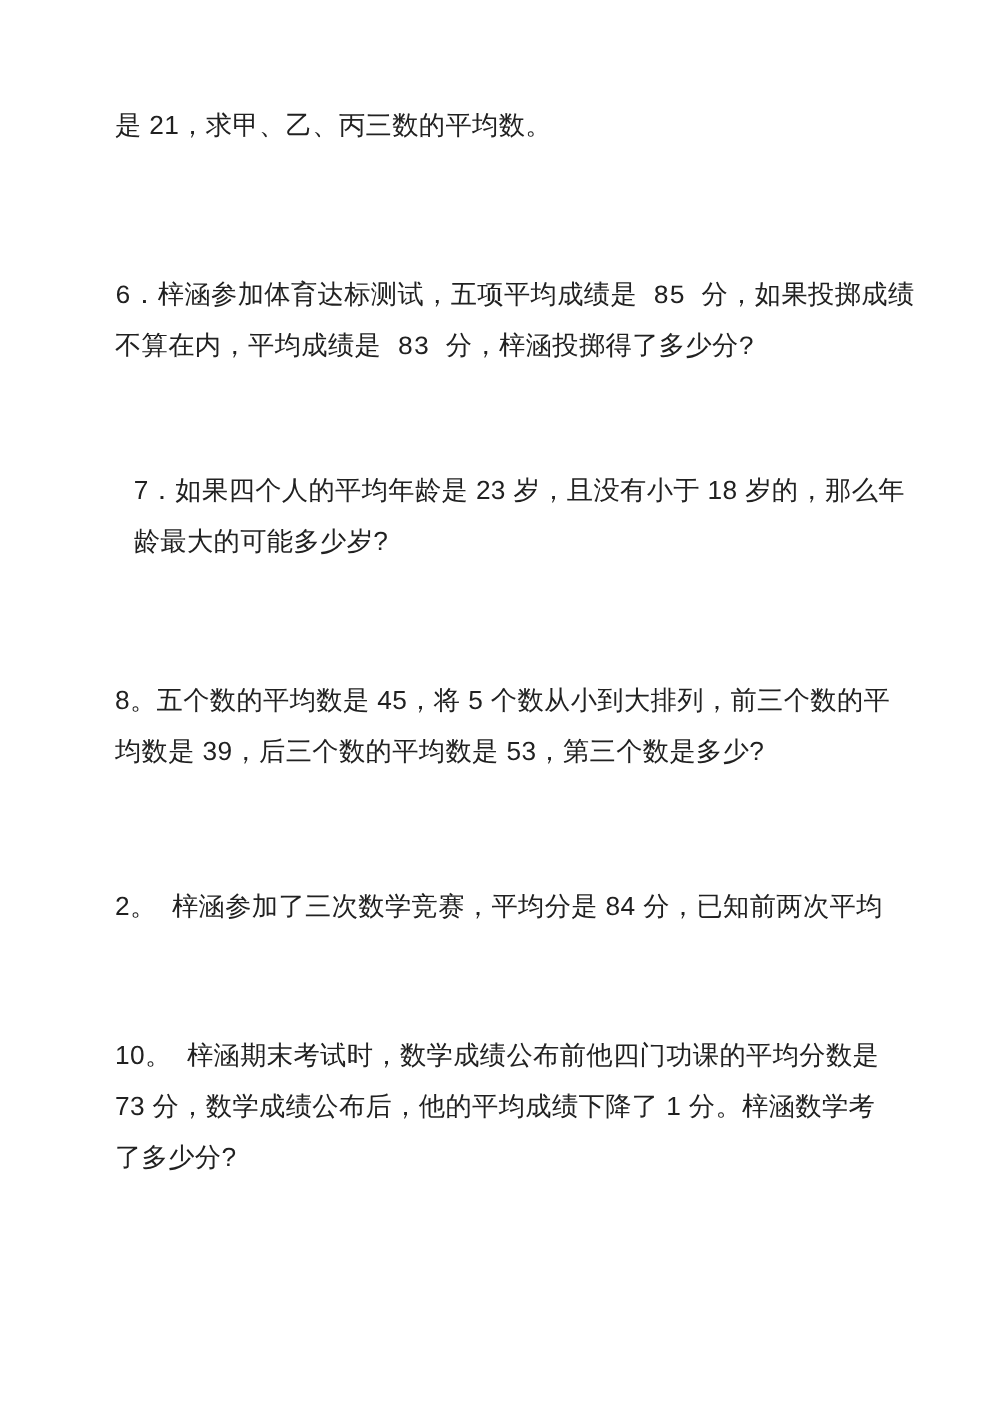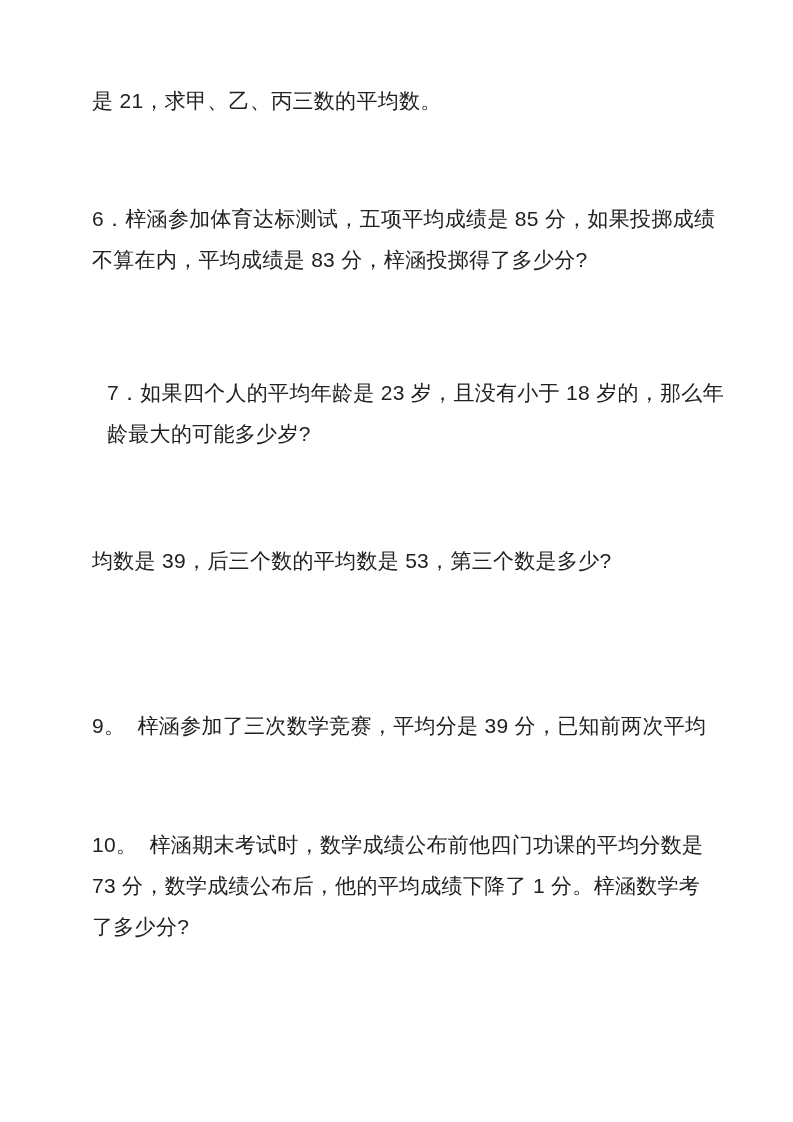--- a/index.html
+++ b/index.html
@@ -22,21 +22,21 @@
     width: 660px;
   }
   .text-line {
     font-size: 21px;
     line-height: 41px;
     white-space: pre;
     letter-spacing: 0.3px;
   }
   
   .pos-intro { top: 80px;  }
-  .pos-p6    { top: 198px; }
+  .pos-p6    { top: 217px; font-family: Liberation Mono, monospace; }
   .pos-p7    { top: 372px; margin-left: 15px; }
   .pos-p8    { top: 540px; }
   .pos-p9    { top: 705px; }
   .pos-p10   { top: 824px; }
 </style>
 </head>
 <body>
 
 <div class="page">
 
@@ -48,25 +48,26 @@
     <div class="text-line">6．梓涵参加体育达标测试，五项平均成绩是 85 分，如果投掷成绩</div>
     <div class="text-line">不算在内，平均成绩是 83 分，梓涵投掷得了多少分?</div>
   </div>
 
   <div class="text-block pos-p7">
     <div class="text-line">7．如果四个人的平均年龄是 23 岁，且没有小于 18 岁的，那么年</div>
     <div class="text-line">龄最大的可能多少岁?</div>
   </div>
 
   <div class="text-block pos-p8">
+    <div class="text-line">8。五个数的平均数是 45，将 5 个数从小到大排列，前三个数的平</div>
     <div class="text-line">均数是 39，后三个数的平均数是 53，第三个数是多少?</div>
   </div>
 
   <div class="text-block pos-p9">
-    <div class="text-line">9。  梓涵参加了三次数学竞赛，平均分是 39 分，已知前两次平均</div>
+    <div class="text-line">2。  梓涵参加了三次数学竞赛，平均分是 84 分，已知前两次平均</div>
   </div>
 
   <div class="text-block pos-p10">
     <div class="text-line">10。  梓涵期末考试时，数学成绩公布前他四门功课的平均分数是</div>
     <div class="text-line">73 分，数学成绩公布后，他的平均成绩下降了 1 分。梓涵数学考</div>
     <div class="text-line">了多少分?</div>
   </div>
 
 </div>
 

